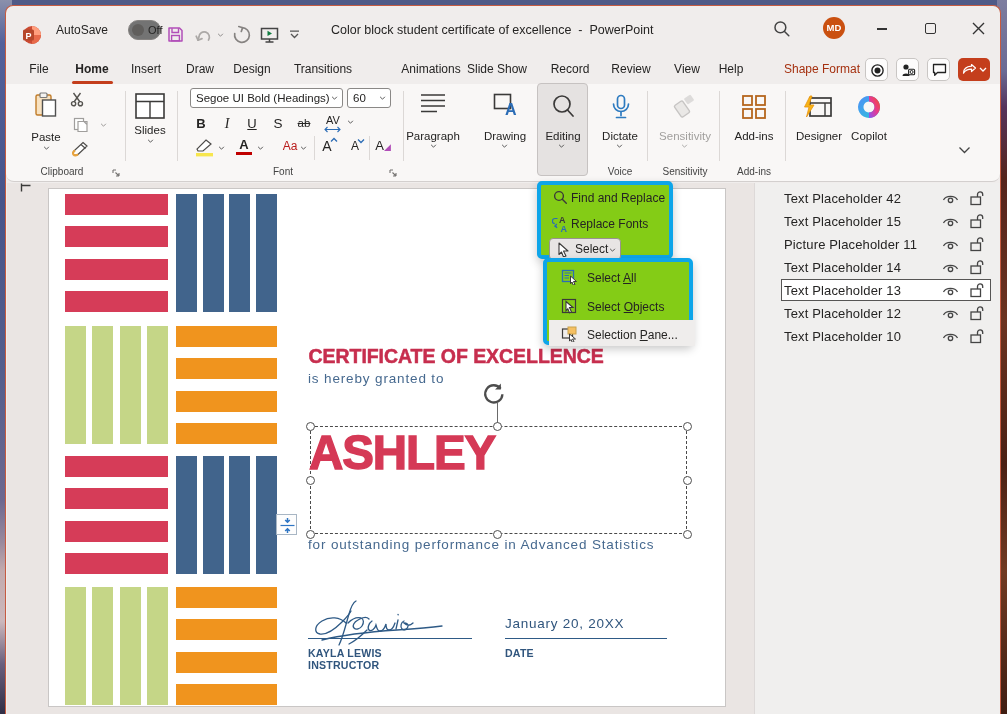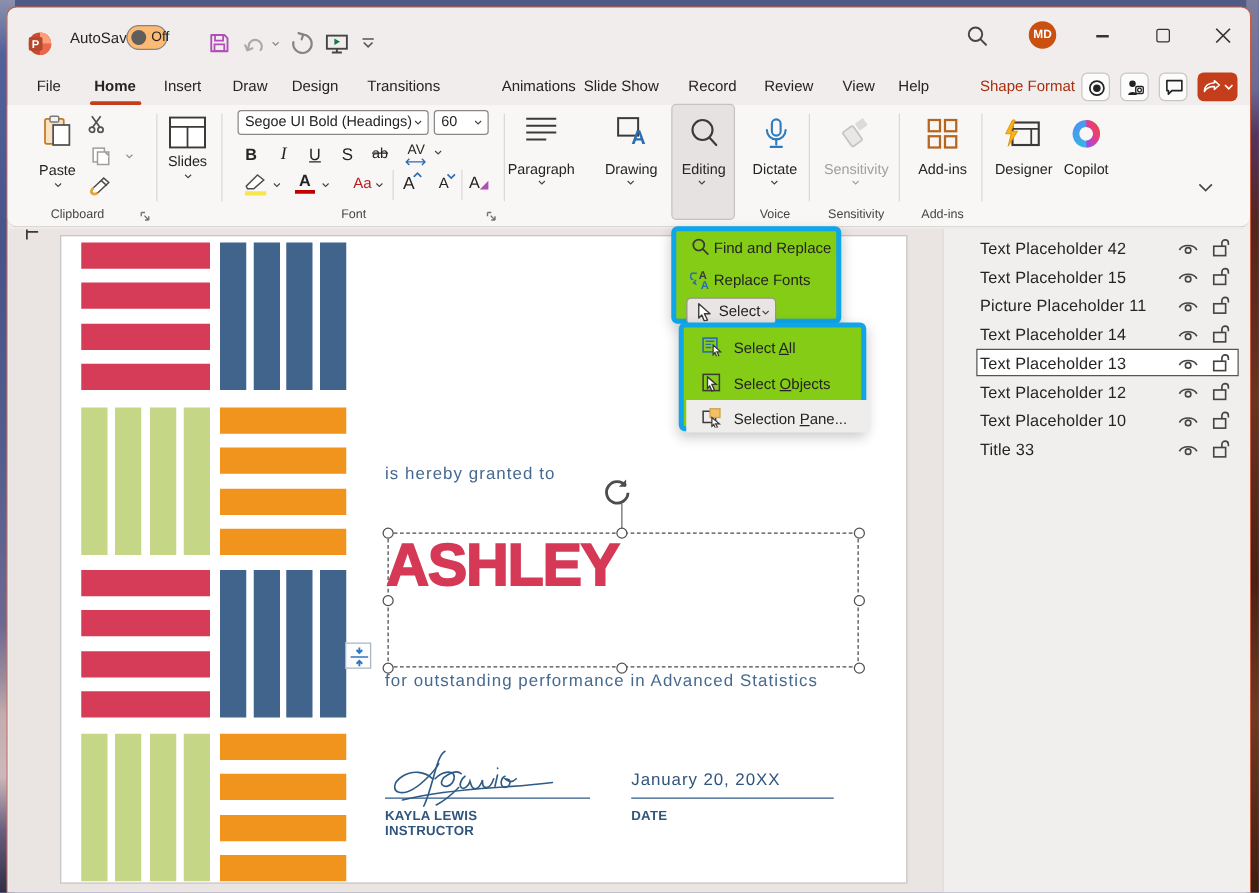--- a/index.html
+++ b/index.html
@@ -33,21 +33,21 @@
 <div id="win">
   <div id="titlebar">
     <svg class="abs" style="left:14px;top:16px" width="26" height="26" viewBox="0 0 26 26">
       <circle cx="12" cy="13" r="9" fill="#cb4a32"></circle>
       <path d="M12 4 a9 9 0 0 1 9 9 h-9 z" fill="#ff9e7d"></path>
       <path d="M21 13 a9 9 0 0 1 -9 9 v-9 z" fill="#e86a4a"></path>
       <rect x="3" y="7.5" width="11" height="11" rx="1.5" fill="#b7472a"></rect>
       <text x="8.5" y="16.5" font-size="9" font-weight="bold" fill="#fff" text-anchor="middle" font-family="Liberation Sans">P</text>
     </svg>
     <div class="tb-txt" style="left:50px;top:17px;font-size:12px">AutoSave</div>
-    <div class="abs" style="left:95px;top:14px;width:33px;height:20px;border:1px solid #868381;border-radius:10px;background:#fdba74">
+    <div class="abs" style="left:122px;top:14px;width:33px;height:20px;border:1px solid #868381;border-radius:10px;background:#737373">
        <div class="abs" style="left:3px;top:3px;width:12px;height:12px;border-radius:50%;background:#605e5c"></div>
        <div class="abs" style="left:19px;top:3px;font-size:11px;color:#252423">Off</div>
     </div>
     <svg class="abs" style="left:161px;top:20px" width="17" height="17" viewBox="0 0 17 17">
       <path d="M2 2 h10.5 l2.5 2.5 v10.5 h-13 z" fill="none" stroke="#b14eb8" stroke-width="1.5" stroke-linejoin="round"></path>
       <path d="M5 2.2 v4.3 h6.5 V2.2" fill="none" stroke="#b14eb8" stroke-width="1.4"></path>
       <rect x="4.6" y="9.5" width="7.8" height="5.3" fill="none" stroke="#b14eb8" stroke-width="1.4"></rect>
     </svg>
     <svg class="abs" style="left:189px;top:20px" width="18" height="18" viewBox="0 0 18 18">
       <path d="M13.5 14 a5.2 5.2 0 1 0 -9.5 -3.2 l-1 3.4" fill="none" stroke="#aba8a6" stroke-width="1.7" stroke-linecap="round"></path>
@@ -62,20 +62,21 @@
     </svg>
     <svg class="abs" style="left:254px;top:20px" width="19" height="19" viewBox="0 0 19 19">
       <rect x="1.5" y="2.5" width="16" height="10.5" fill="none" stroke="#444" stroke-width="1.5"></rect>
       <path d="M9.5 13 v3 M5.5 16 h8" stroke="#444" stroke-width="1.5"></path>
       <path d="M7.5 4.8 l4.5 2.6 -4.5 2.6 z" fill="#107c41"></path>
     </svg>
     <svg class="abs" style="left:283px;top:24px" width="11" height="9" viewBox="0 0 11 9">
       <path d="M1 1.2 h9" stroke="#555" stroke-width="1.3"></path>
         <path d="M2 4 l3.5 3.5 L9 4" stroke="#555" fill="none" stroke-width="1.3"></path>
     </svg>
+    <div class="tb-txt" style="left:325px;top:17px;font-size:12.5px">Color block student certificate of excellence&nbsp;&nbsp;-&nbsp;&nbsp;PowerPoint</div>
     <svg class="abs" style="left:766px;top:13px" width="20" height="20" viewBox="0 0 20 20">
       <circle cx="8.4" cy="8.4" r="5.4" fill="none" stroke="#444" stroke-width="1.5"></circle>
       <path d="M12.5 12.5 l4.3 4.3" stroke="#444" stroke-width="1.5" stroke-linecap="round"></path>
     </svg>
     <div class="abs" style="left:817px;top:11px;width:22px;height:22px;border-radius:50%;background:#ca5010;color:#fff;font-size:9.5px;font-weight:bold;text-align:center;line-height:22px">MD</div>
     <div class="abs" style="left:871px;top:22px;width:10px;height:1.6px;background:#333"></div>
     <div class="abs" style="left:919px;top:16.5px;width:11px;height:11px;border:1.4px solid #333;border-radius:2px"></div>
     <svg class="abs" style="left:966px;top:16px" width="13" height="13" viewBox="0 0 13 13">
       <path d="M1 1 L12 12 M12 1 L1 12" stroke="#333" stroke-width="1.4"></path>
     </svg>
@@ -344,20 +345,21 @@
 <div class="abs" style="left:207.0px;top:267px;width:21px;height:118px;background:#41648c"></div>
 <div class="abs" style="left:16.0px;top:398px;width:21px;height:118px;background:#c5d687"></div>
 <div class="abs" style="left:43.3px;top:398px;width:21px;height:118px;background:#c5d687"></div>
 <div class="abs" style="left:70.7px;top:398px;width:21px;height:118px;background:#c5d687"></div>
 <div class="abs" style="left:98.0px;top:398px;width:21px;height:118px;background:#c5d687"></div>
 <div class="abs" style="left:127px;top:398.0px;width:101px;height:21px;background:#f0941e"></div>
 <div class="abs" style="left:127px;top:430.3px;width:101px;height:21px;background:#f0941e"></div>
 <div class="abs" style="left:127px;top:462.7px;width:101px;height:21px;background:#f0941e"></div>
 <div class="abs" style="left:127px;top:495.0px;width:101px;height:21px;background:#f0941e"></div>
 
+<div class="abs" style="left:259.5px;top:156px;font-size:19.5px;font-weight:bold;color:#c72e4e;letter-spacing:-0.05px;-webkit-text-stroke:0.5px #c72e4e;white-space:nowrap">CERTIFICATE OF EXCELLENCE</div>
 <div class="abs" style="left:259px;top:182px;font-size:13.5px;color:#46698f;letter-spacing:0.85px;white-space:nowrap">is hereby granted to</div>
 
 <svg class="abs" style="left:433px;top:194px" width="24" height="22" viewBox="0 0 24 22">
   <path d="M18.6 5.6 A8.6 8.6 0 1 0 20.4 11.2" fill="none" stroke="#4d4d4d" stroke-width="2.3"></path>
   <path d="M18.9 0.6 v5.8 h-5.8 z" fill="#4d4d4d"></path>
 </svg>
 <div class="abs" style="left:447.5px;top:214px;width:1px;height:23px;background:#6a6a6a"></div>
 
 <div class="abs" style="left:261px;top:237px;width:377px;height:108px;border:1px dashed #4a4a4a"></div>
 <div class="abs" style="left:260px;top:235.5px;font-size:47.5px;font-weight:bold;color:#d53956;letter-spacing:-1.1px;white-space:nowrap;-webkit-text-stroke:1.4px #d53956">ASHLEY</div>
@@ -459,31 +461,20 @@
             <path d="M1.5 8 C4 3.2 13 3.2 15.5 8" fill="none" stroke="#444" stroke-width="1.3"></path>
             <circle cx="8.5" cy="8.3" r="2.2" fill="none" stroke="#444" stroke-width="1.3"></circle>
           </svg>
           <svg width="15" height="16" style="position:absolute;left:214px;top:3px" viewBox="0 0 15 16">
             <rect x="2" y="7" width="9.5" height="7.5" fill="none" stroke="#444" stroke-width="1.3"></rect>
             <path d="M8.5 7 V4.5 a2.6 2.6 0 0 1 5.2 0 V6" fill="none" stroke="#444" stroke-width="1.3"></path>
           </svg>
         </div>
 <div class="prow" style="top:141.5px">
           <span class="nm">Text Placeholder 10</span>
-          <svg width="17" height="14" style="position:absolute;left:187px;top:5px" viewBox="0 0 17 14">
-            <path d="M1.5 8 C4 3.2 13 3.2 15.5 8" fill="none" stroke="#444" stroke-width="1.3"></path>
-            <circle cx="8.5" cy="8.3" r="2.2" fill="none" stroke="#444" stroke-width="1.3"></circle>
-          </svg>
-          <svg width="15" height="16" style="position:absolute;left:214px;top:3px" viewBox="0 0 15 16">
-            <rect x="2" y="7" width="9.5" height="7.5" fill="none" stroke="#444" stroke-width="1.3"></rect>
-            <path d="M8.5 7 V4.5 a2.6 2.6 0 0 1 5.2 0 V6" fill="none" stroke="#444" stroke-width="1.3"></path>
-          </svg>
-        </div>
-<div class="prow" style="top:164.5px">
-          <span class="nm">Title 33</span>
           <svg width="17" height="14" style="position:absolute;left:187px;top:5px" viewBox="0 0 17 14">
             <path d="M1.5 8 C4 3.2 13 3.2 15.5 8" fill="none" stroke="#444" stroke-width="1.3"></path>
             <circle cx="8.5" cy="8.3" r="2.2" fill="none" stroke="#444" stroke-width="1.3"></circle>
           </svg>
           <svg width="15" height="16" style="position:absolute;left:214px;top:3px" viewBox="0 0 15 16">
             <rect x="2" y="7" width="9.5" height="7.5" fill="none" stroke="#444" stroke-width="1.3"></rect>
             <path d="M8.5 7 V4.5 a2.6 2.6 0 0 1 5.2 0 V6" fill="none" stroke="#444" stroke-width="1.3"></path>
           </svg>
         </div>
 <div class="abs" style="left:26px;top:96px;width:210px;height:22px;background:#fff;border:1px solid #565554"></div>

